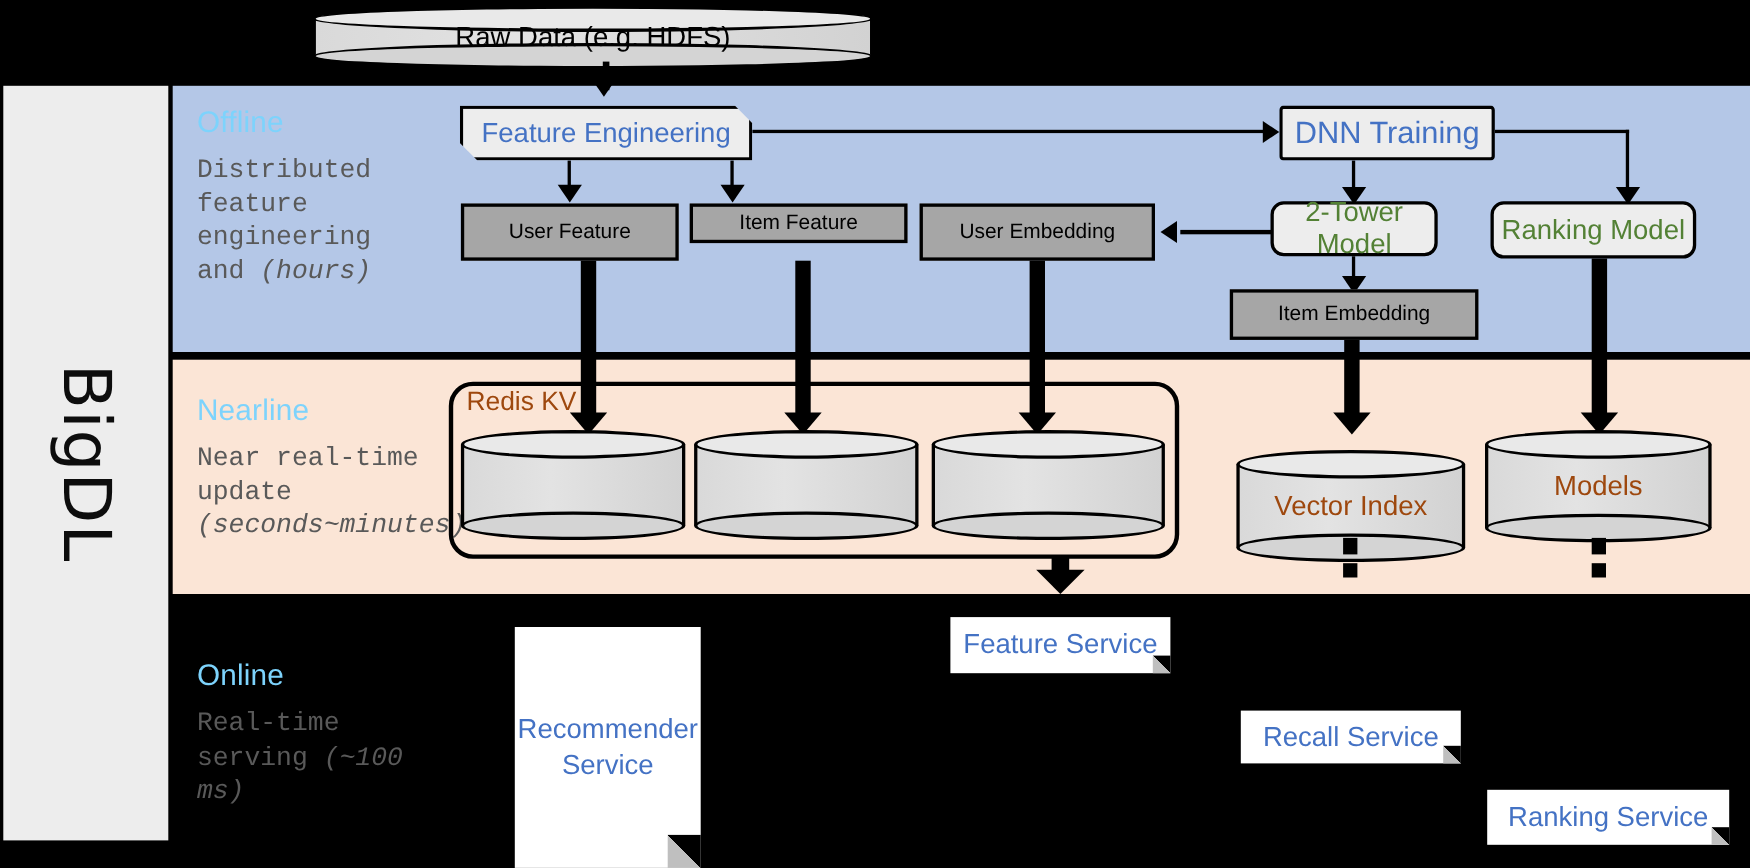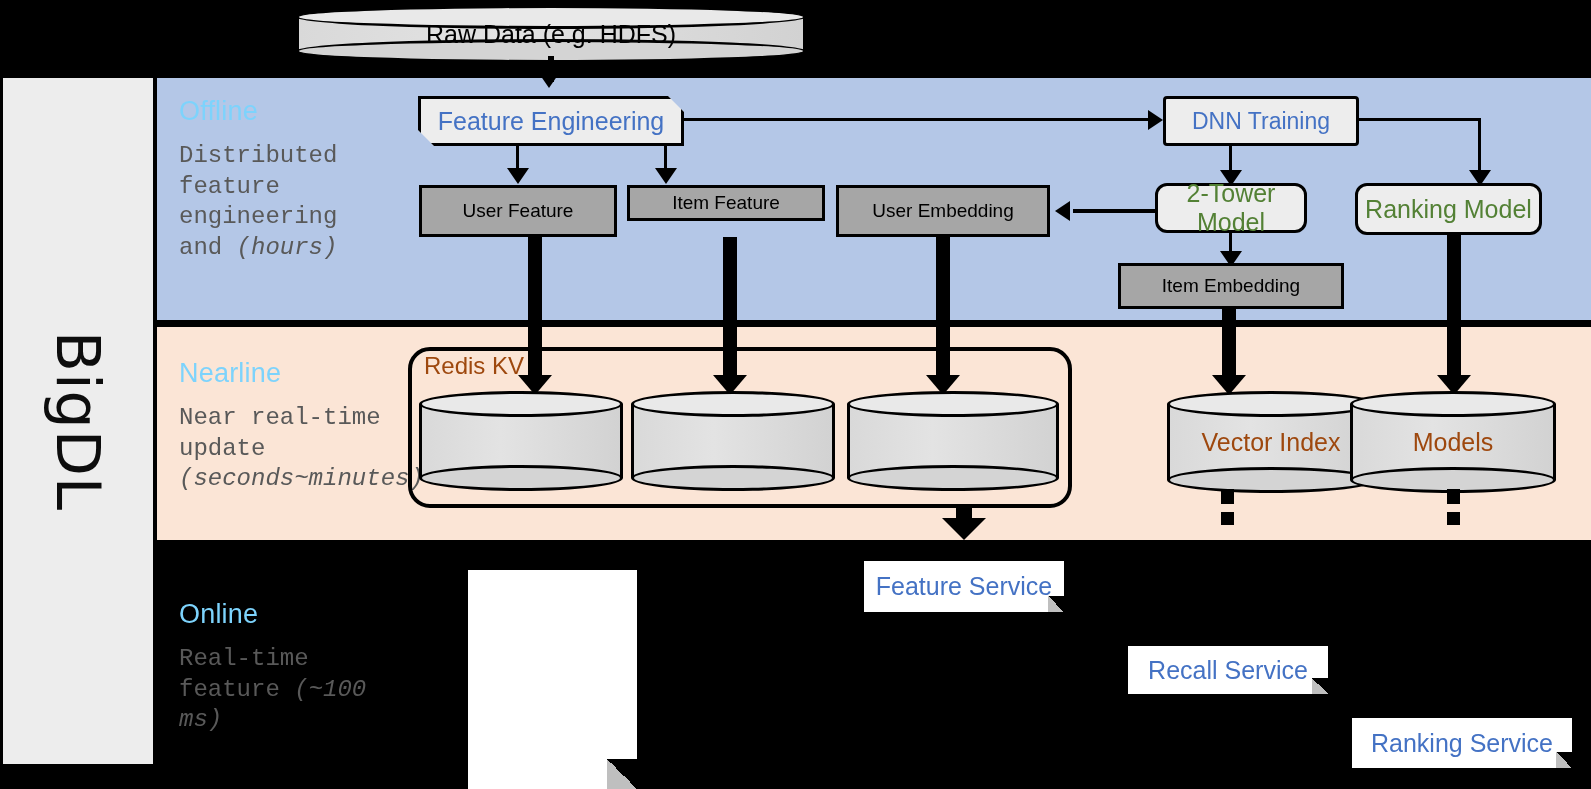--- a/index.html
+++ b/index.html
@@ -36,21 +36,21 @@
   .grey-box{background:#a6a6a6;border:3px solid #000;color:#000;font-size:19px;}
 
   
   .round-box{background:#ededed;border:3px solid #000;border-radius:12px;font-size:25px;}
 
   
   .card-box{background:#ededed;border:3px solid #000;font-size:25px;
      clip-path:polygon(0 0, calc(100% - 16px) 0, 100% 16px, 100% 100%, 16px 100%, 0 calc(100% - 16px));}
 
   
-  .notch-box{background:#ededed;border:3px solid #000;font-size:23px;
+  .notch-box{background:#ededed;border:3px solid #000;font-size:28px;
      clip-path:polygon(0 0,100% 0,100% 100%,0 100%);border-radius:4px;}
 
   
   .cyl{position:absolute;}
   .cyl .body{position:absolute;left:0;right:0;top:13px;bottom:13px;
      background:linear-gradient(90deg,#d9d9d9,#e3e3e3 40%,#d2d2d2);
      border-left:3px solid #000;border-right:3px solid #000;}
   .cyl .top{position:absolute;left:0;right:0;top:0;height:26px;
      background:#e9e9e9;border:3px solid #000;border-radius:50%;box-sizing:border-box;}
   .cyl .bot{position:absolute;left:0;right:0;bottom:0;height:26px;
@@ -95,23 +95,23 @@
     </div>
   </div>
 
   <div class="abs stage-title" style="left:179px;top:96px;">Offline</div>
   <div class="abs stage-desc" style="left:179px;top:141px;width:205px;"><span>Distributed feature engineering and </span><i>(hours)</i></div>
 
   <div class="abs stage-title" style="left:179px;top:358px;">Nearline</div>
   <div class="abs stage-desc" style="left:179px;top:403px;width:225px;"><span>Near real-time update </span><i>(seconds~minutes)</i></div>
 
   <div class="abs stage-title" style="left:179px;top:599px;">Online</div>
-  <div class="abs stage-desc" style="left:179px;top:644px;width:190px;"><span>Real-time feature </span><i>(~100 ms)</i></div>
-
-  <div class="cyl" style="left:296px;top:5px;width:510px;height:58px;text-align:right;">
+  <div class="abs stage-desc" style="left:179px;top:644px;width:190px;"><span>Real-time serving </span><i>(~100 ms)</i></div>
+
+  <div class="cyl" style="left:284px;top:5px;width:510px;height:58px;text-align:right;">
     <div class="body" style="top:12px;bottom:12px;"></div>
     <div class="top" style="height:24px;"></div>
     <div class="bot" style="height:24px;"></div>
     <div class="lbl" style="color:#000;font-size:25px;">Raw Data (e.g. HDFS)</div>
   </div>
 
   <div class="ln" style="left:548px;top:56px;width:6px;height:26px;"></div>
   <div class="tri-d" style="left:538px;top:72px;"></div>
 
   <div class="abs card-box node" style="left:418px;top:96px;width:266px;height:50px;color:#4472c4;">
@@ -192,21 +192,21 @@
     <div class="body"></div>
       <div class="top"></div>
       <div class="bot"></div>
   </div>
   <div class="cyl" style="left:847px;top:391px;width:212px;height:100px;">
     <div class="body"></div>
       <div class="top"></div>
       <div class="bot"></div>
   </div>
 
-  <div class="cyl" style="left:1124px;top:391px;width:208px;height:102px;margin-left:43px;">
+  <div class="cyl" style="left:1124px;top:409px;width:208px;height:102px;">
     <div class="body"></div>
       <div class="top"></div>
       <div class="bot"></div>
     <div class="lbl">Vector Index</div>
   </div>
   <div class="cyl" style="left:1350px;top:391px;width:206px;height:102px;">
     <div class="body"></div>
       <div class="top"></div>
       <div class="bot"></div>
     <div class="lbl">Models</div>
@@ -230,16 +230,17 @@
     <span>Recall Service</span>
     <div class="fold"></div>
   </div>
 
   <div class="abs svc" style="left:1352px;top:718px;width:220px;height:50px;">
     <span>Ranking Service</span>
     <div class="fold"></div>
   </div>
 
   <div class="abs svc" style="left:468px;top:570px;width:169px;height:219px;padding:0 12px;line-height:1.3;">
+    <span>Recommender Service</span>
     <div class="fold" style="width:30px;height:30px;"></div>
   </div>
 
 </div>
 
 </body></html>

